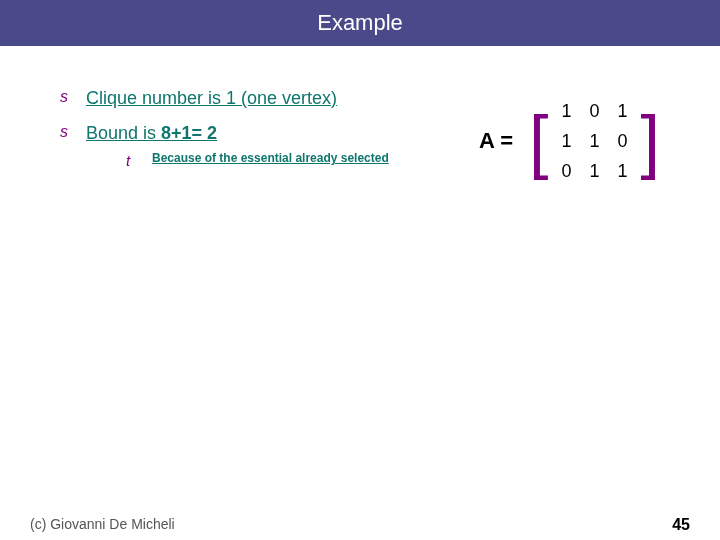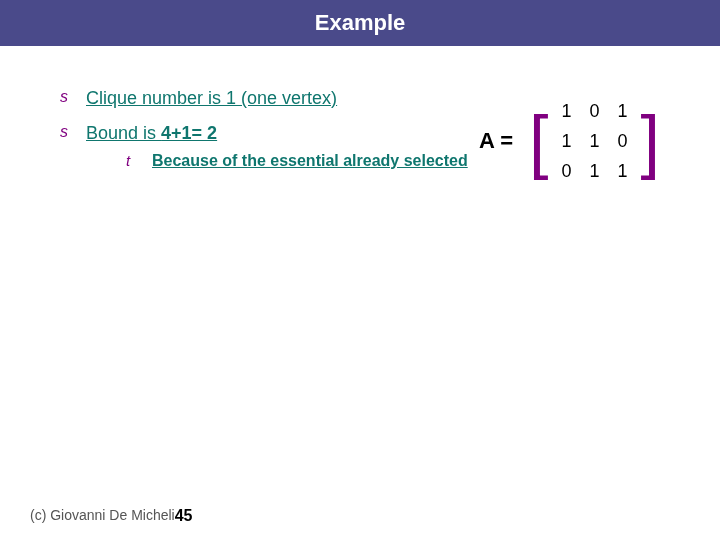--- a/index.html
+++ b/index.html
@@ -11,21 +11,21 @@
       font-family: Arial, sans-serif;
       overflow: hidden;
       position: relative;
     }
 
     .title-bar {
       background: #4a4a8a;
       color: #ffffff;
       text-align: center;
       font-size: 22px;
-      font-weight: bold;
+      font-weight: normal;
       padding: 10px 0;
       width: 100%;
     }
 
     .content {
       padding: 30px 60px 20px 60px;
       position: relative;
     }
 
     .main-heading {
@@ -120,24 +120,25 @@
 
     .matrix-cell {
       font-size: 18px;
       color: #000000;
       font-weight: normal;
       text-align: center;
     }
 
     .footer {
       position: absolute;
-      bottom: 15px;
+      bottom: 6px;
       left: 0;
       right: 0;
       display: flex;
+      justify-content: space-between;
       padding: 0 30px;
     }
 
     .footer-left {
       font-size: 14px;
       color: #555555;
     }
 
     .footer-right {
       font-size: 16px;
@@ -157,26 +158,26 @@
 
   <div class="bullet-item" style="margin-top: 10px;">
     <span class="bullet-s">s</span>
     <span class="bullet-text">Clique number is 1 (one vertex)</span>
   </div>
 
   <div class="bullet-item">
     <span class="bullet-s">s</span>
     <div>
       <span class="bullet-text">
-        Bound is <strong>4+1= 2</strong>
+        Bound is <strong>8+1= 2</strong>
       </span>
       
       <div class="bullet-item sub-bullet">
         <span class="bullet-t">t</span>
-        <span class="bullet-text" style="font-size:16px; font-weight:bold;">Because of the essential already selected</span>
+        <span class="bullet-text" style="font-size:12px; font-weight:bold;">Because of the essential already selected</span>
       </div>
     </div>
   </div>
 
   <div class="matrix-section">
     <span class="matrix-label">A =</span>
     <div class="matrix-wrapper">
       <span class="matrix-bracket-left">[</span>
       <div class="matrix-grid">
         <span class="matrix-cell">1</span>

